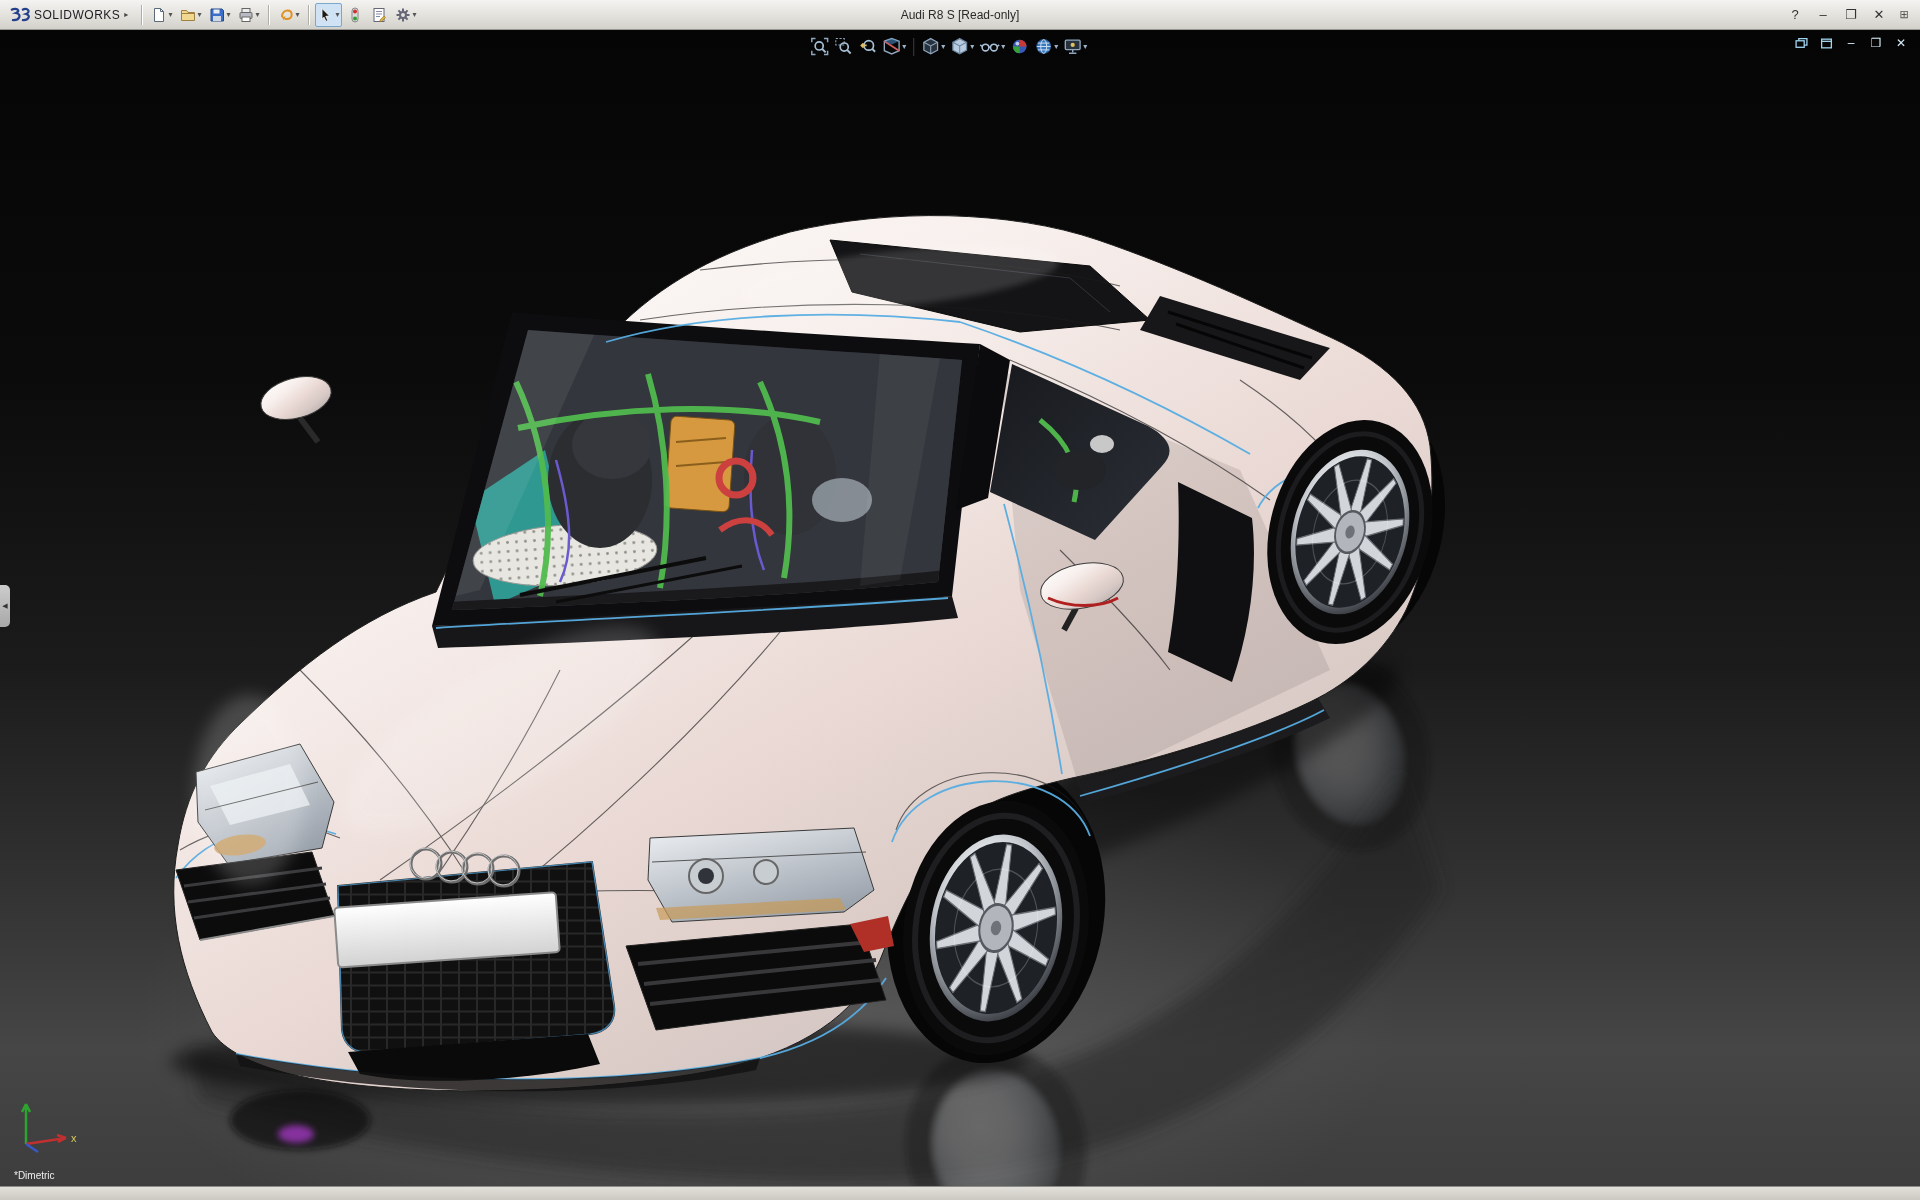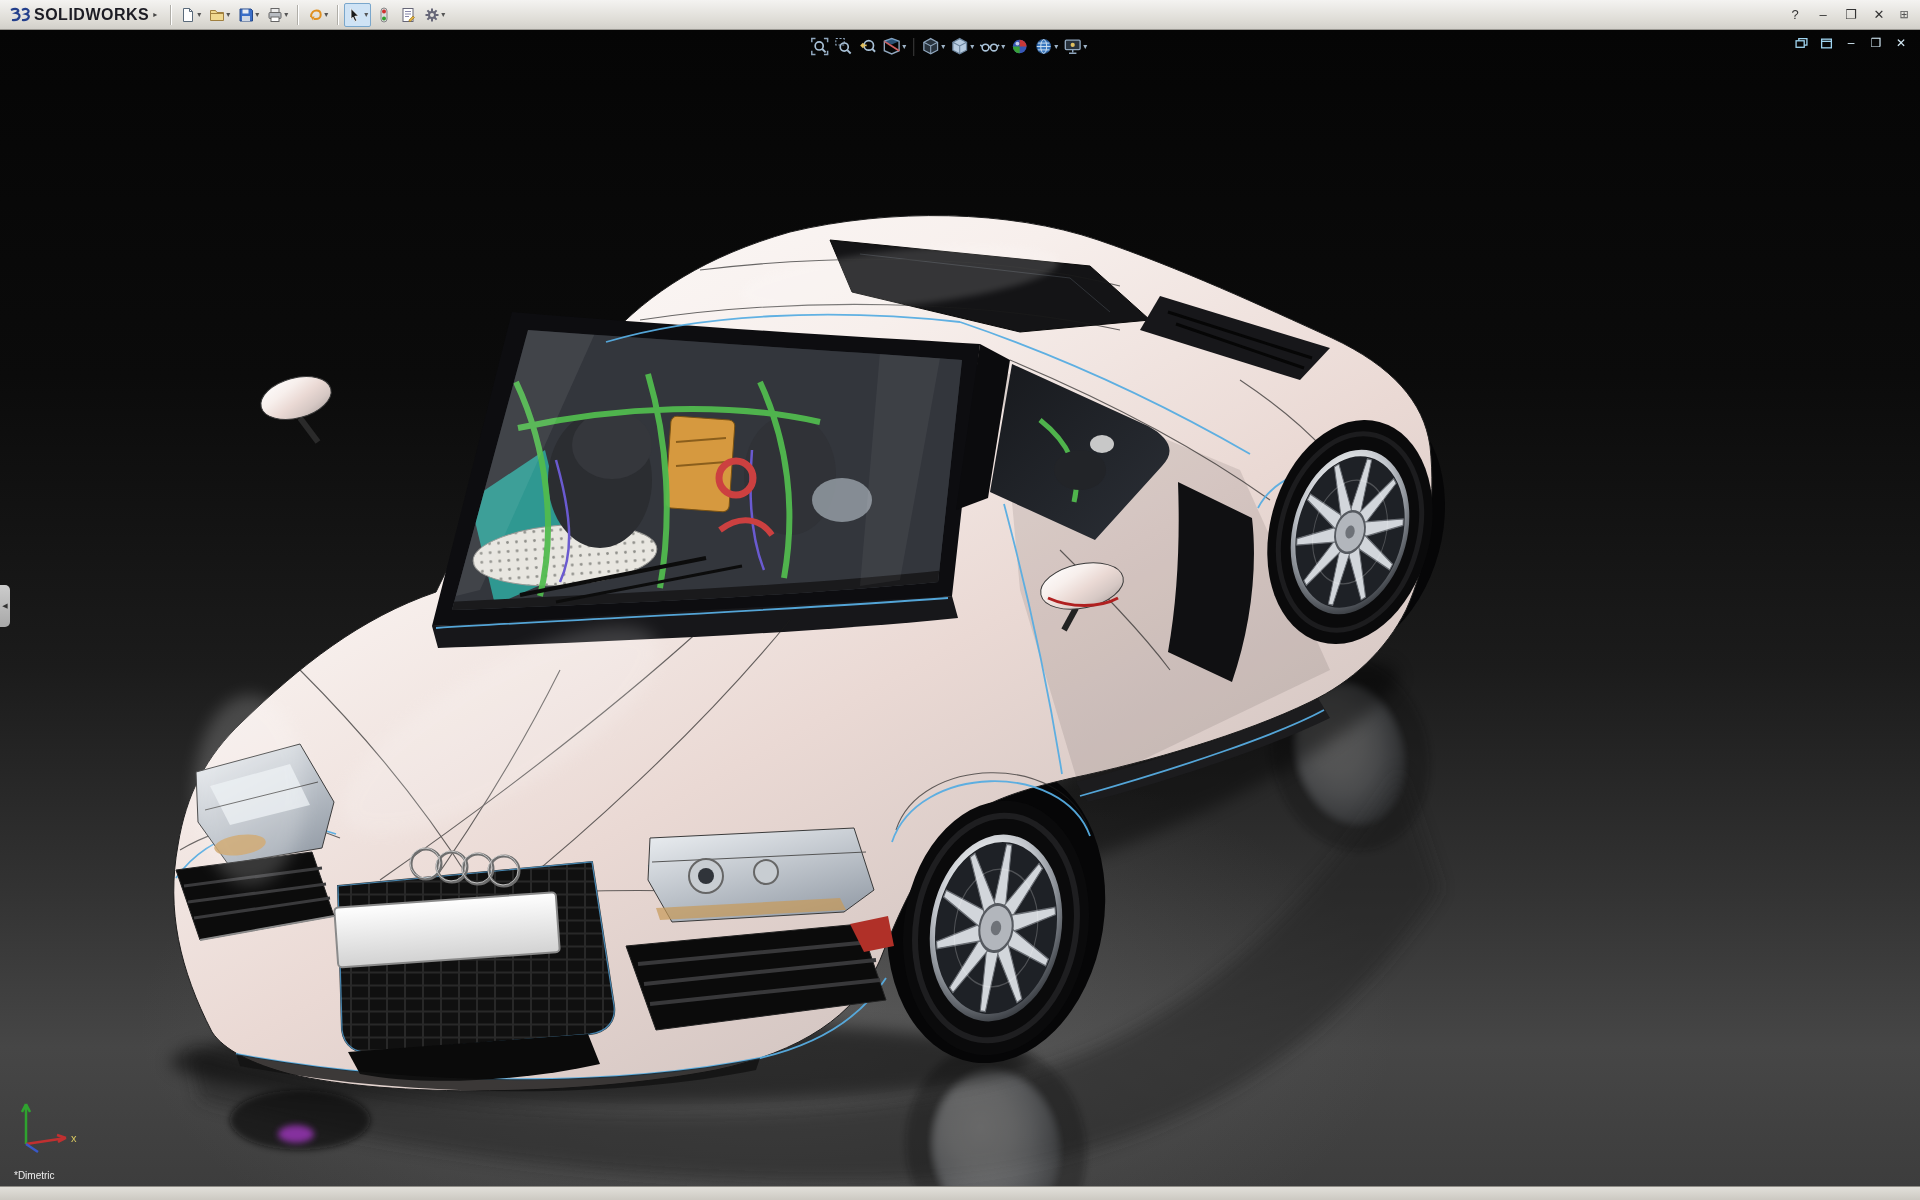--- a/index.html
+++ b/index.html
@@ -7,21 +7,21 @@
   .app { width:1920px; height:1200px; display:flex; flex-direction:column; background:#000; }
 
   
   .titlebar {
     position:relative; height:30px; flex:0 0 30px;
     background:linear-gradient(#f4f3f1, #dedcd6 70%, #d2d0ca);
     border-bottom:1px solid #9a9892;
     display:flex; align-items:center; padding:0 6px;
   }
   .brand { display:flex; align-items:center; gap:4px; padding:0 8px 0 2px; }
-  .brand-text { font-size:16px; font-weight:bold; color:#1c1c24; letter-spacing:0.5px; }
+  .brand-text { font-size:12px; font-weight:normal; color:#1c1c24; letter-spacing:0.5px; }
   .brand-caret { font-size:8px; color:#444; }
   .tb-sep { width:1px; height:20px; background:#b0aea8; margin:0 5px; box-shadow:1px 0 0 #fff; }
   .tbtn {
     display:flex; align-items:center; height:24px; padding:0 2px;
     border:1px solid transparent; border-radius:2px; margin:0 1px;
   }
   .tbtn.active { background:#cfe3f5; border-color:#7aa7cc; }
   .tbtn svg { display:block; }
   .dd { font-size:8px; color:#555; margin-left:1px; }
   .win-title {
@@ -147,20 +147,21 @@
       </div>
       <div class="tbtn">
         <svg width="16" height="16" viewBox="0 0 16 16">
           <circle cx="8" cy="8" r="3" fill="none" stroke="#667" stroke-width="2"></circle>
           <path d="M8 1.5v3M8 11.5v3M1.5 8h3M11.5 8h3M3.4 3.4l2.1 2.1M10.5 10.5l2.1 2.1M12.6 3.4l-2.1 2.1M5.5 10.5l-2.1 2.1" stroke="#667" stroke-width="2"></path>
         </svg>
           <span class="dd">▾</span>
       </div>
     </div>
 
+    <div class="win-title">Audi R8 S [Read-only]</div>
 
     <div class="title-controls">
       <div class="tw">?</div>
       <div class="tw">–</div>
       <div class="tw">❐</div>
       <div class="tw">✕</div>
       <div class="tw small">⊞</div>
     </div>
   </header>
 

